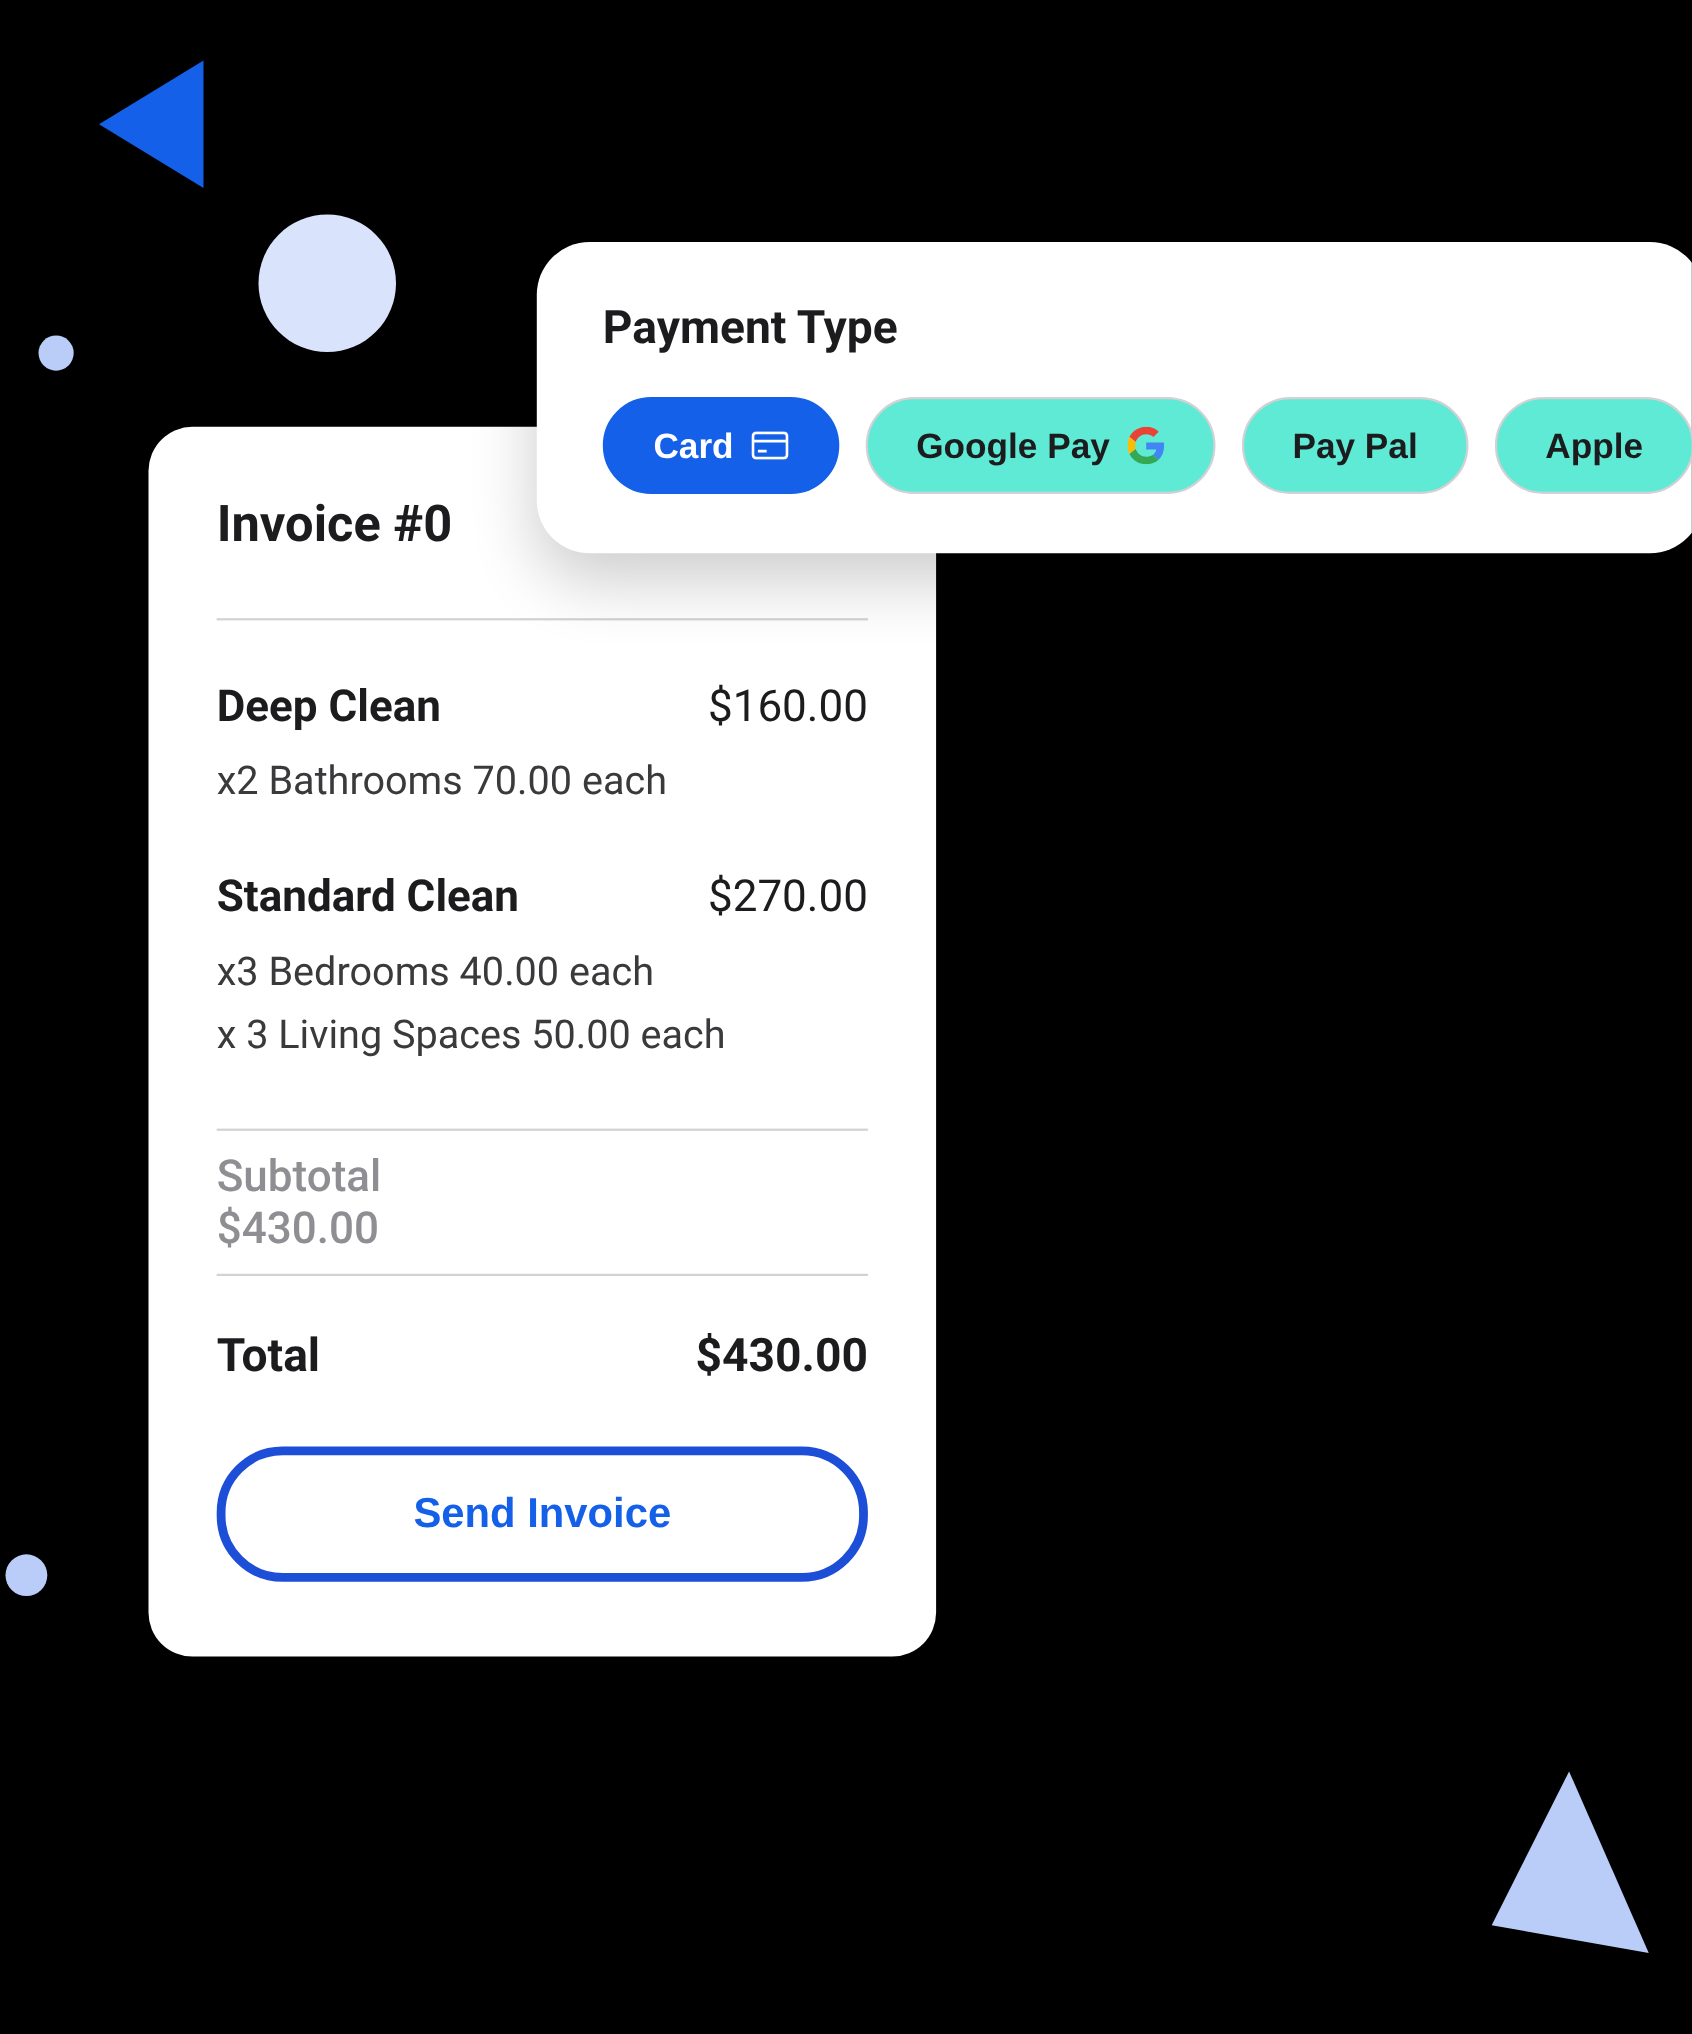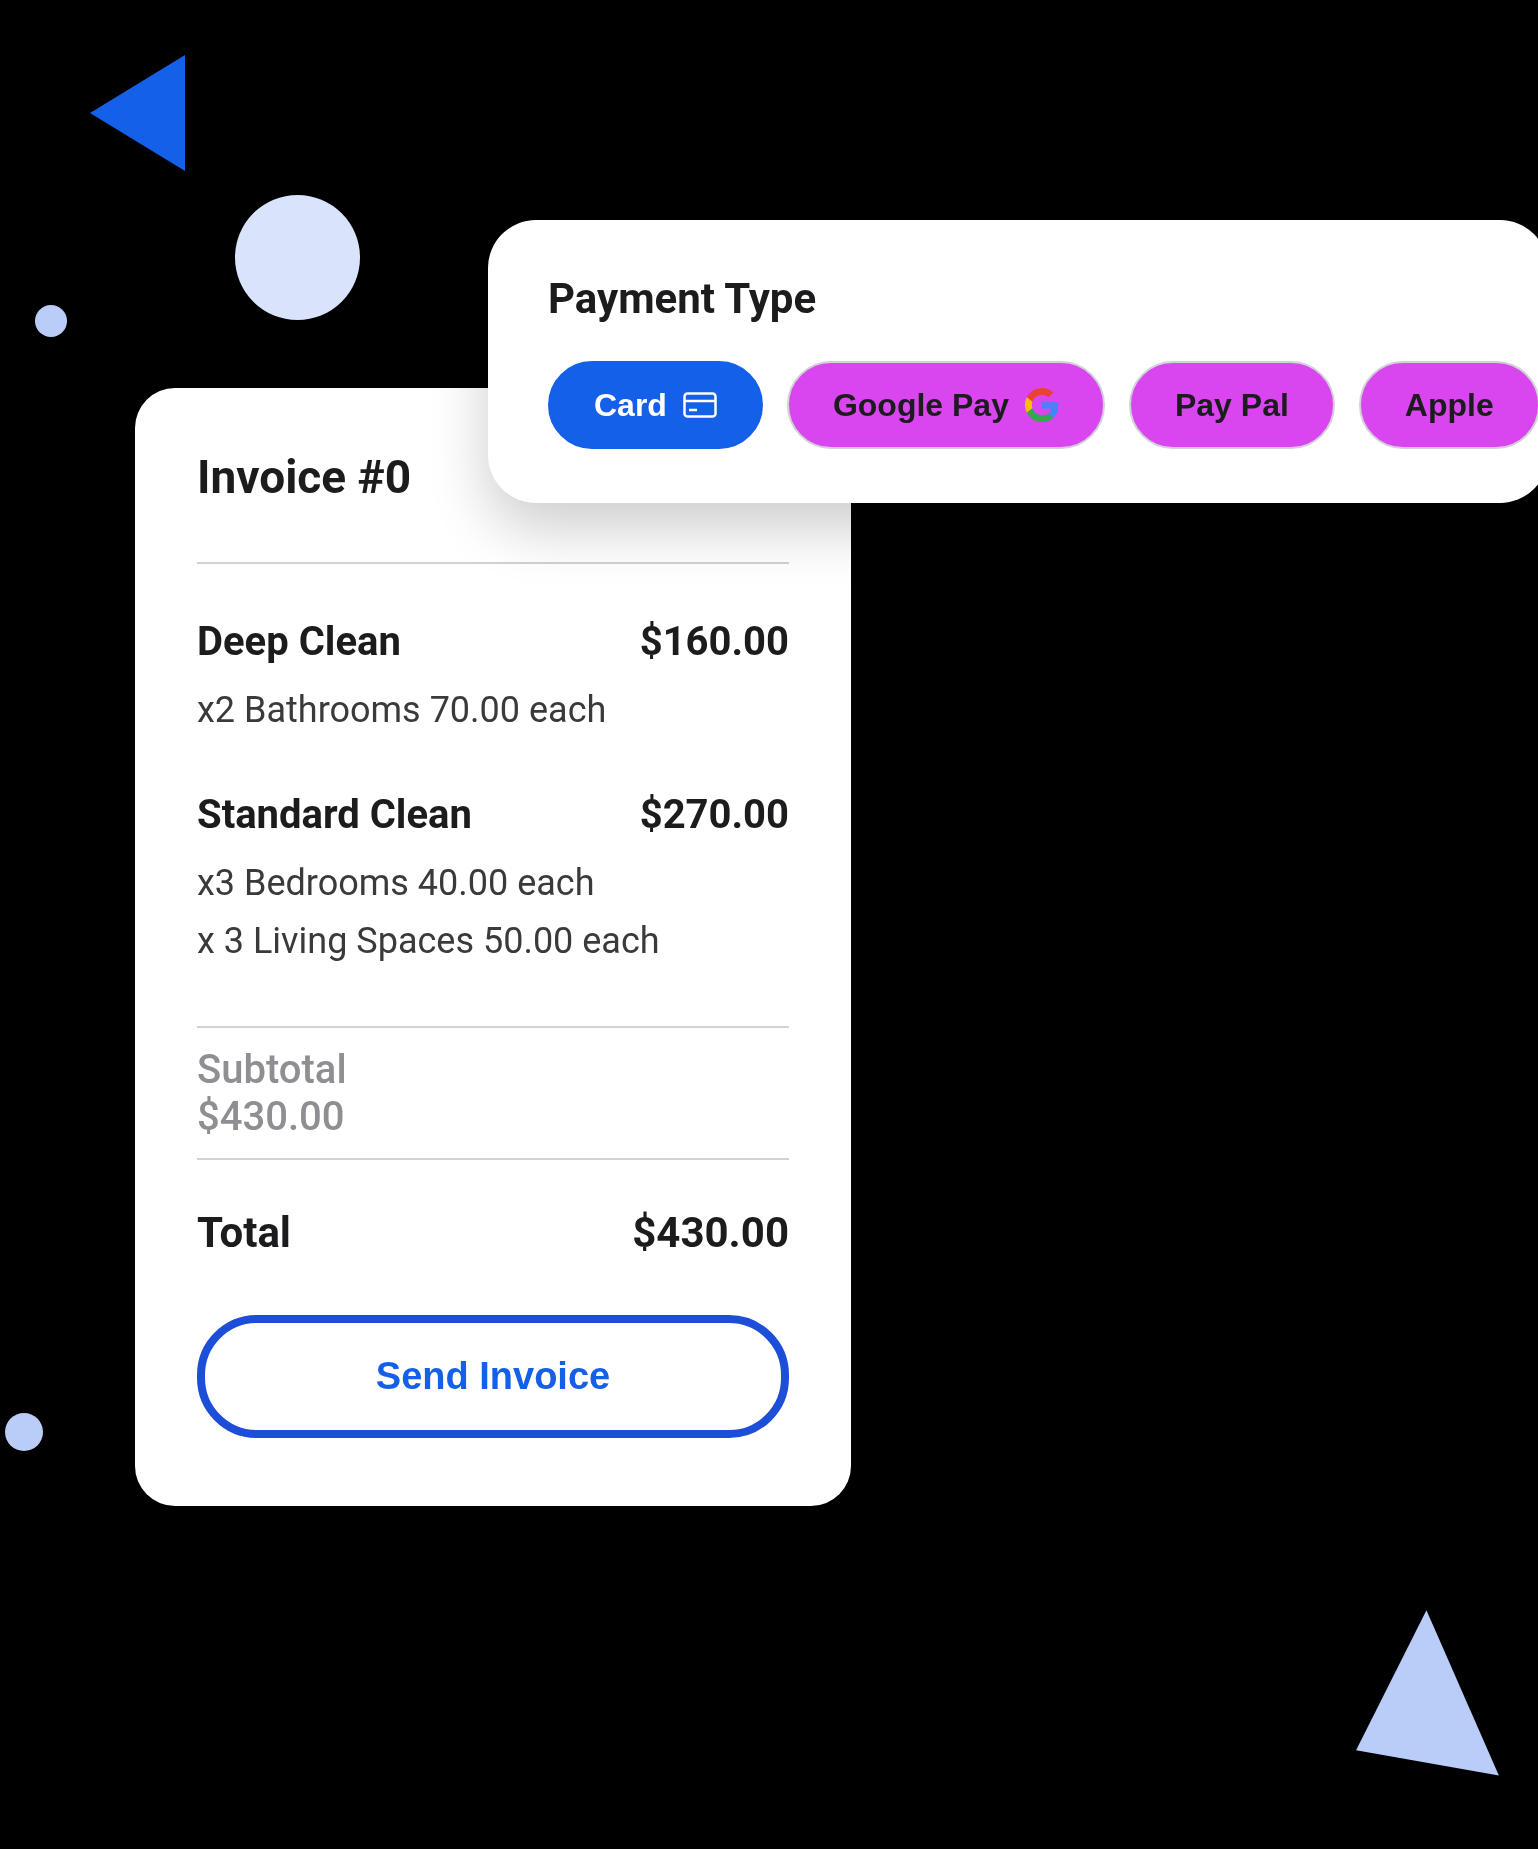--- a/index.html
+++ b/index.html
@@ -108,21 +108,21 @@
     }
     
     .line-item-name {
       font-size: 40px;
       font-weight: 700;
       color: #1C1C1E;
     }
     
     .line-item-price {
       font-size: 40px;
-      font-weight: 700;
+      font-weight: 400;
       color: #1C1C1E;
     }
     
     .line-item-detail {
       font-size: 36px;
       font-weight: 400;
       color: #3A3A3C;
       line-height: 1.5;
     }
     
@@ -211,21 +211,21 @@
     }
     
     .payment-pill {
       display: inline-flex;
       align-items: center;
       gap: 16px;
       padding: 0 44px;
       height: 88px;
       border-radius: 50px;
       border: 2px solid #D1D1D6;
-      background: #d946ef;
+      background: #5eead4;
       font-size: 32px;
       font-weight: 600;
       color: #1C1C1E;
       cursor: pointer;
       white-space: nowrap;
       flex-shrink: 0;
     }
     
     .payment-pill.active {
       background: #1560E8;

